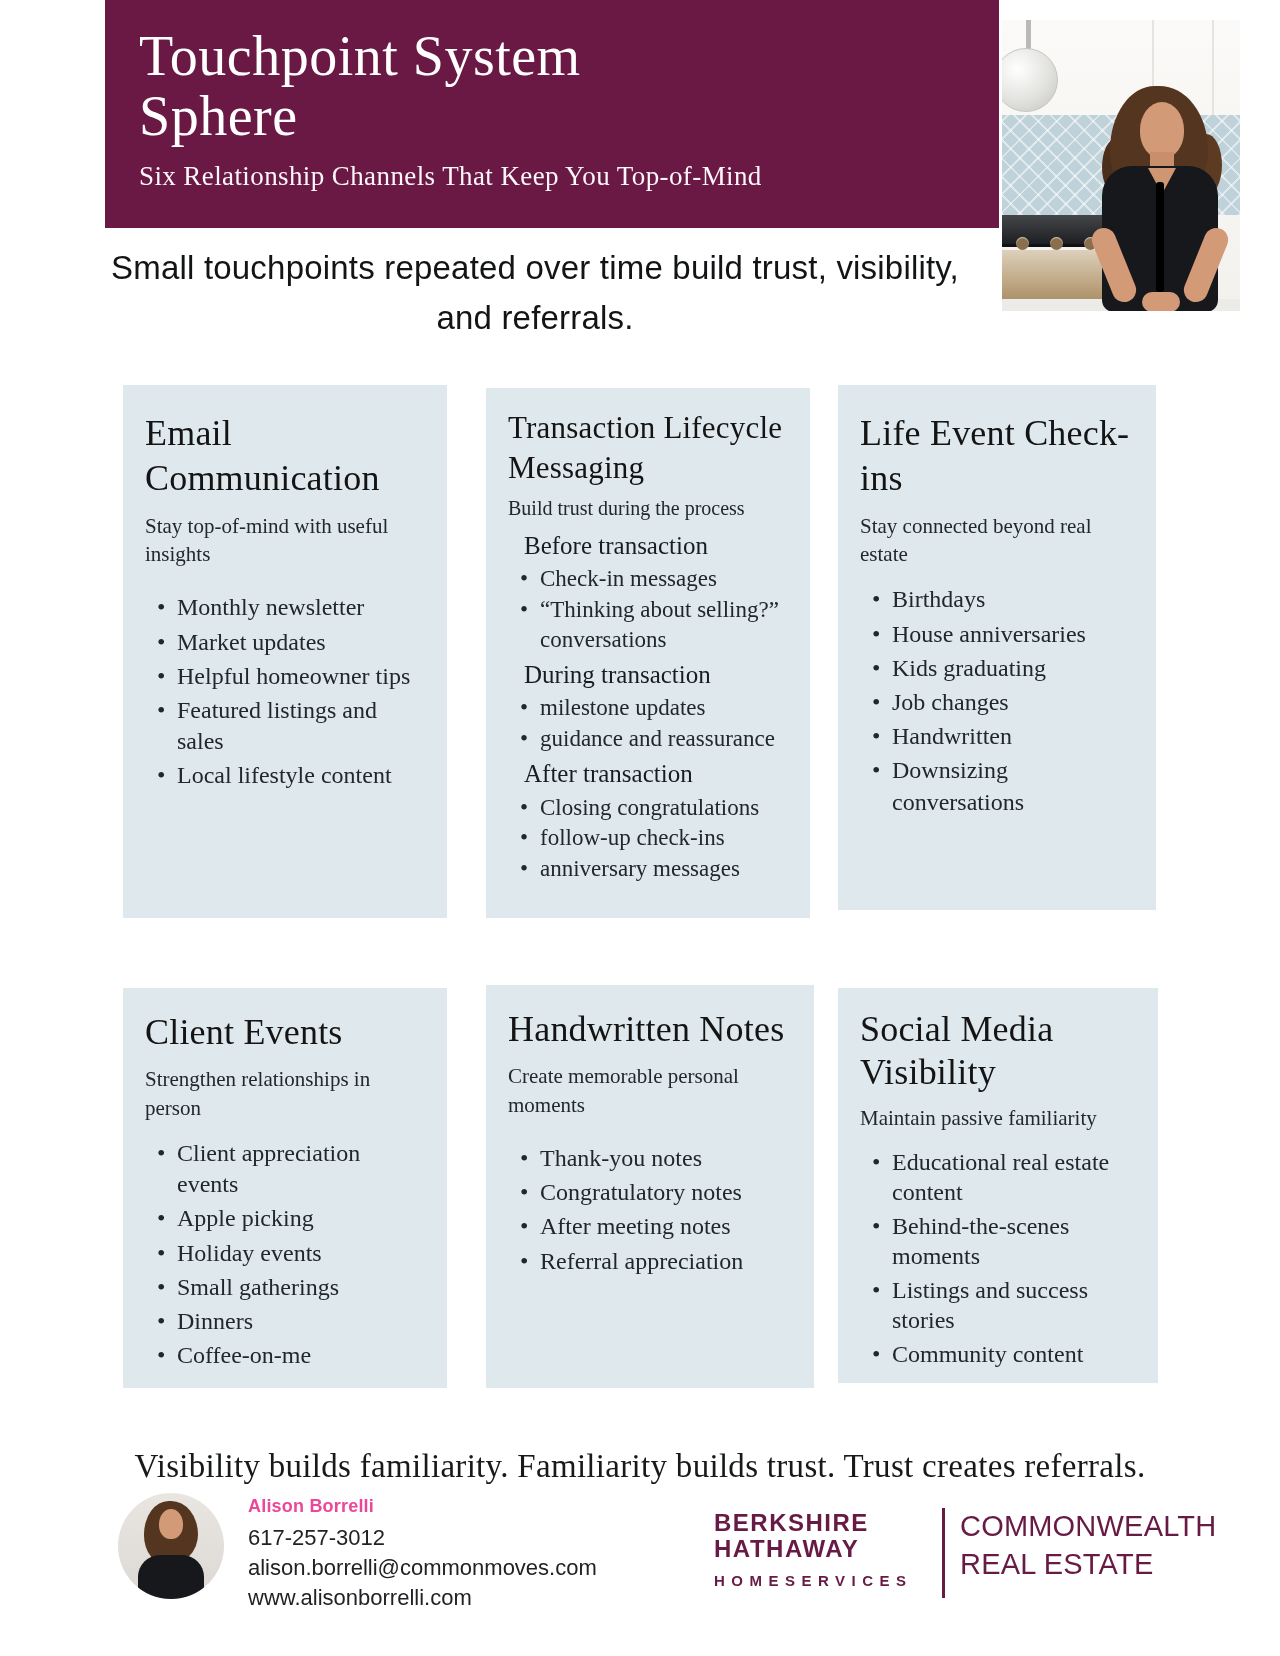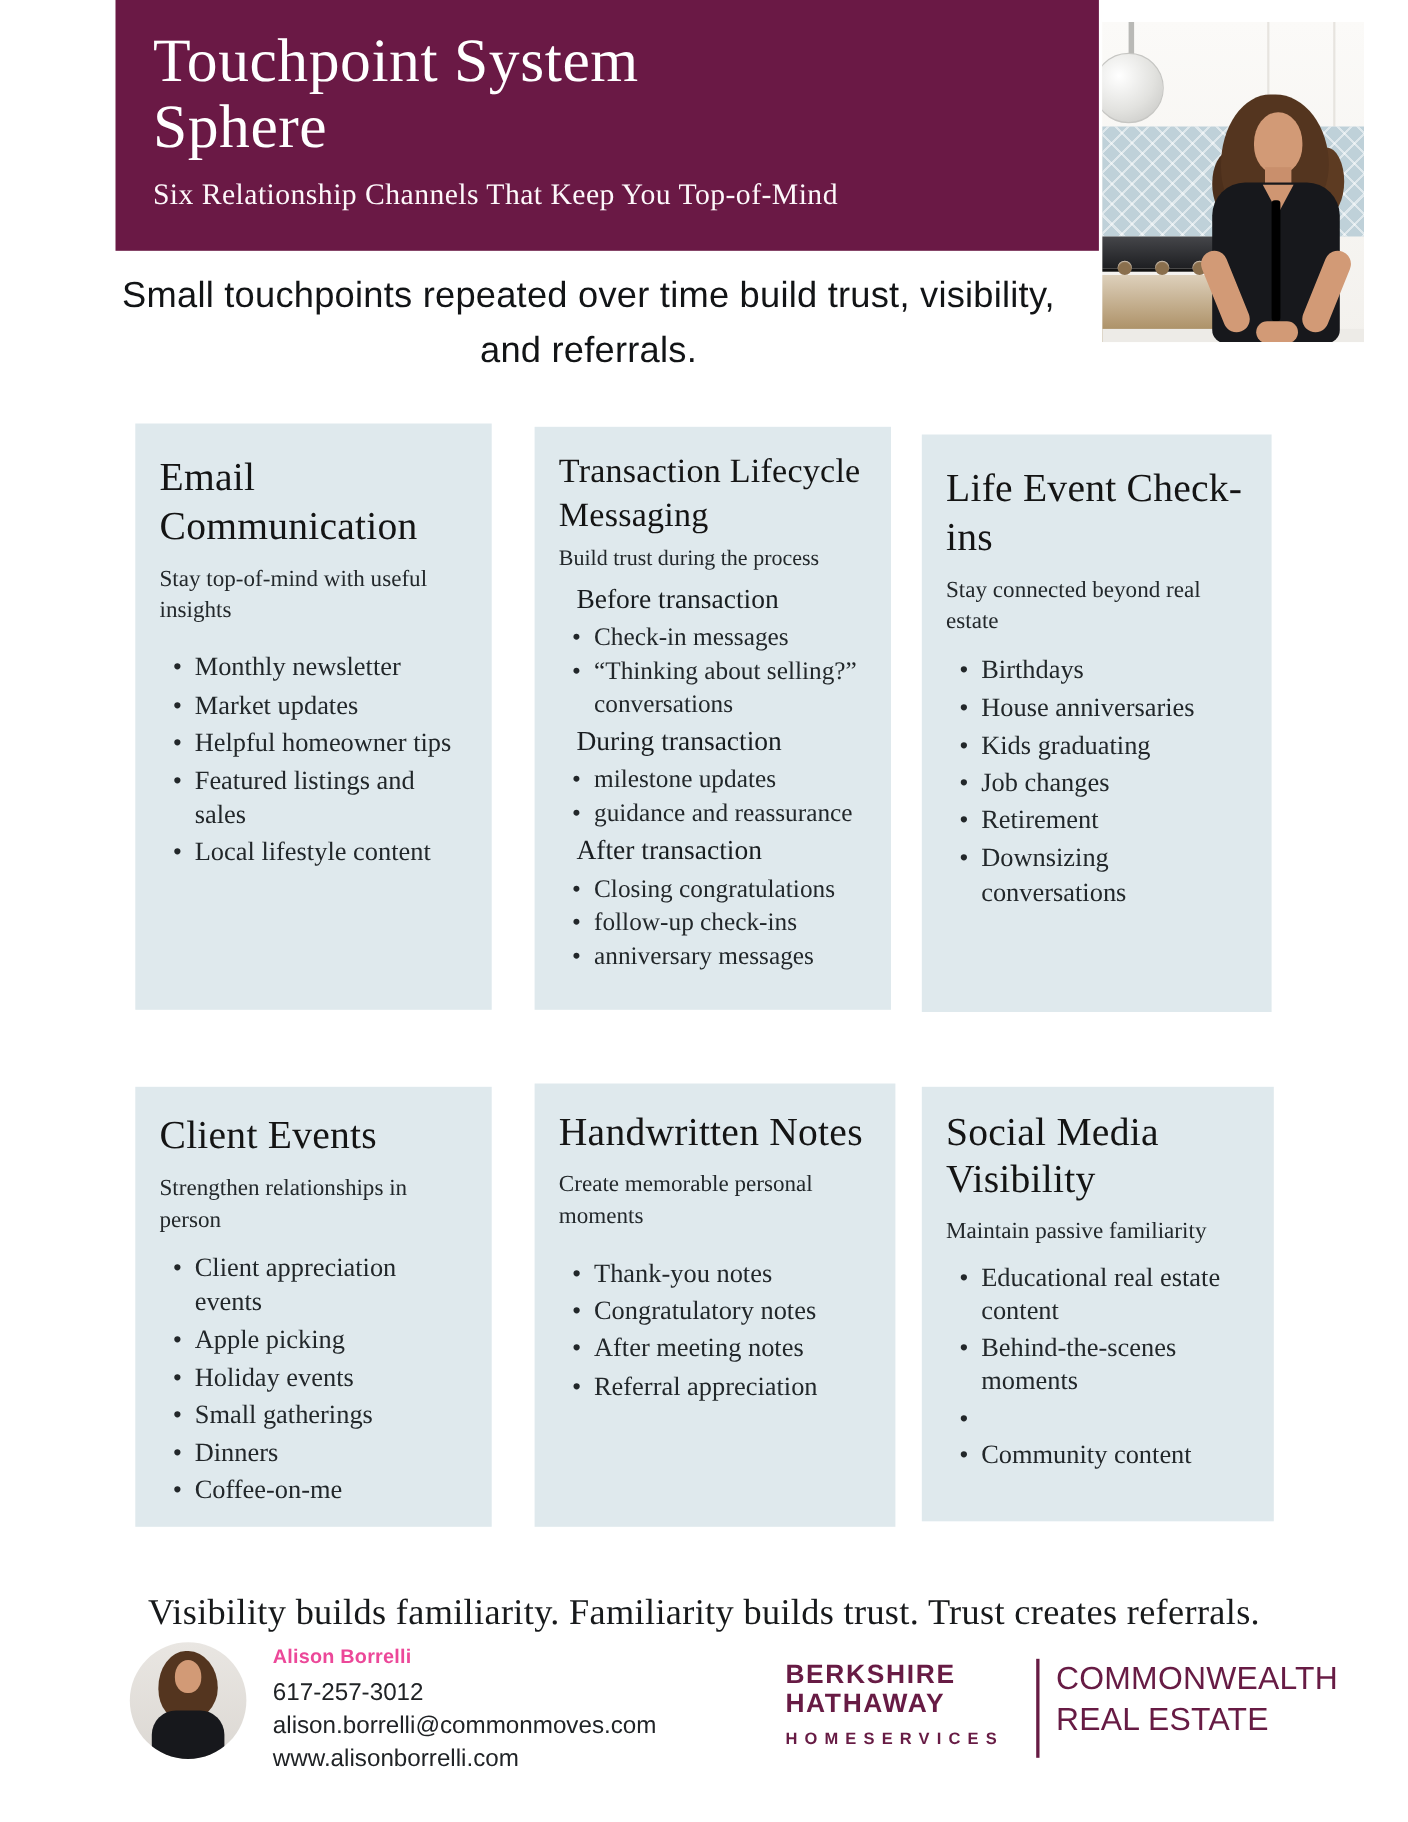--- a/index.html
+++ b/index.html
@@ -76,21 +76,21 @@
     letter-spacing:0.2px;
   }
 
   
   .card {
     position:absolute; background:#DFE9ED; padding:26px 22px 18px 22px;
     color:#1d2225; font-family:"Liberation Serif", serif;
   }
   .c1 { left:123px; top:385px; width:324px; height:533px; }
   .c2 { left:486px; top:388px; width:324px; height:530px; padding-top:20px; }
-  .c3 { left:838px; top:395px; width:318px; height:525px; }
+  .c3 { left:838px; top:385px; width:318px; height:525px; }
   .c4 { left:123px; top:988px; width:324px; height:400px; padding-top:22px; }
   .c5 { left:486px; top:985px; width:328px; height:403px; padding-top:22px; }
   .c6 { left:838px; top:988px; width:320px; height:395px; padding-top:20px; }
   .card-title { font-weight:400; font-size:36px; line-height:1.26; color:#141414; letter-spacing:0.2px; }
   .c2 .card-title { font-size:31px; line-height:1.3; }
   .c6 .card-title { line-height:1.2; }
   .card-sub { font-size:21px; line-height:1.35; margin-top:10px; color:#23282b; }
   .c2 .card-sub { font-size:20px; margin-top:6px; }
   .card-body { margin-top:24px; }
   .c2 .card-body { margin-top:8px; }
@@ -258,21 +258,21 @@
         <div class="bullet">
           <span class="dot">•</span>
           <span class="btext">Kids graduating</span>
         </div>
         <div class="bullet">
           <span class="dot">•</span>
           <span class="btext">Job changes</span>
         </div>
         <div class="bullet">
           <span class="dot">•</span>
-          <span class="btext">Retirement</span>
+          <span class="btext">Handwritten</span>
         </div>
         <div class="bullet">
           <span class="dot">•</span>
           <span class="btext">Downsizing conversations</span>
         </div>
       </div>
   </section>
 
   <section class="card c4">
     <h2 class="card-title">Client Events</h2>
@@ -335,20 +335,21 @@
         <div class="bullet">
           <span class="dot">•</span>
           <span class="btext">Educational real estate content</span>
         </div>
         <div class="bullet">
           <span class="dot">•</span>
           <span class="btext">Behind-the-scenes moments</span>
         </div>
         <div class="bullet">
           <span class="dot">•</span>
+          <span class="btext">Listings and success stories</span>
         </div>
         <div class="bullet">
           <span class="dot">•</span>
           <span class="btext">Community content</span>
         </div>
       </div>
   </section>
 
   <div class="quote">Visibility builds familiarity. Familiarity builds trust. Trust creates referrals.</div>
 

